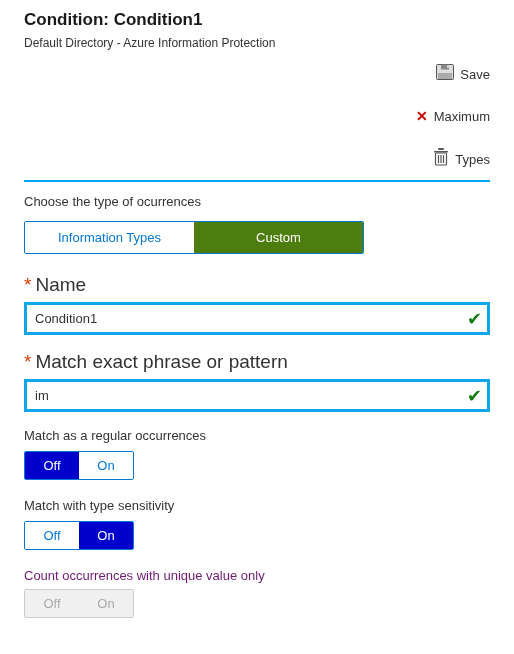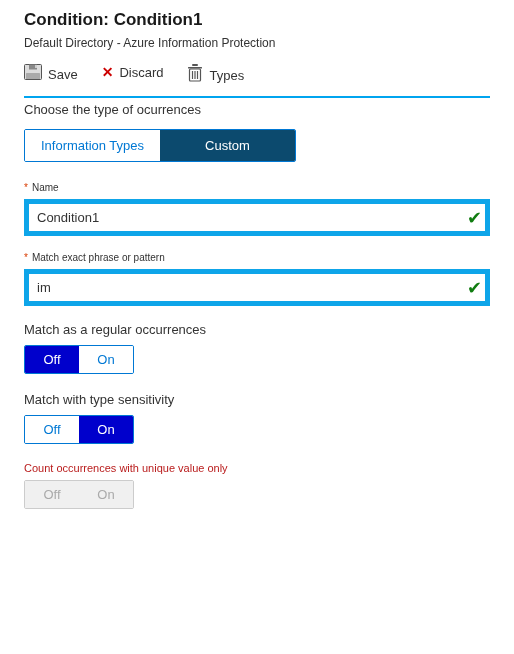--- a/index.html
+++ b/index.html
@@ -21,25 +21,26 @@
       margin-bottom: 6px;
     }
     .page-subtitle {
       font-size: 12px;
       font-weight: normal;
       color: #333;
       margin-bottom: 14px;
     }
     .toolbar {
       display: flex;
-      align-items: flex-start;
+      align-items: flex-end;
       gap: 24px;
       border-bottom: 2px solid #00a4ef;
       padding-bottom: 10px;
-      margin-bottom: 4px;
+      margin-bottom: 12px;
+      flex-direction: column;
     }
     .toolbar-btn {
       display: flex;
       align-items: center;
       gap: 6px;
       cursor: pointer;
       background: none;
       border: none;
       font-size: 13px;
       color: #333;
@@ -51,57 +52,57 @@
     }
     .section-label {
       font-size: 13px;
       color: #333;
       margin-bottom: 12px;
     }
     .tab-group {
       display: flex;
       margin-bottom: 20px;
       border: 1px solid #0078d4;
-      width: 272px;
+      width: 340px;
       border-radius: 2px;
       overflow: hidden;
     }
     .tab-btn {
       flex: 1;
       padding: 8px 0;
       font-size: 13px;
       cursor: pointer;
       border: none;
       outline: none;
       text-align: center;
     }
     .tab-btn.active-info {
       background: #fff;
       color: #0078d4;
     }
     .tab-btn.active-custom {
-      background: #0c4a6e;
+      background: #4d7c0f;
       color: #fff;
     }
     .field-group {
       margin-bottom: 16px;
     }
     .field-label {
-      font-size: 10px;
+      font-size: 19px;
       color: #333;
       margin-bottom: 6px;
     }
     .required-star {
       color: #d83b01;
       margin-right: 4px;
     }
     .text-input {
       width: 100%;
       padding: 6px 34px 6px 8px;
-      border: 5px solid #0ea5e9;
+      border: 3px solid #0ea5e9;
       font-size: 13px;
       color: #333;
       outline: none;
       position: relative;
     }
     .input-wrapper {
       position: relative;
       display: flex;
       align-items: center;
     }
@@ -146,22 +147,22 @@
     }
     .number-input {
       width: 100%;
       padding: 6px 8px;
       border: 1px solid #888;
       font-size: 13px;
       color: #333;
       outline: none;
     }
     .disabled-label {
-      color: #b91c1c;
-      font-size: 11px;
+      color: #701a75;
+      font-size: 13px;
       margin-bottom: 6px;
     }
     .toggle-group-disabled {
       display: flex;
       width: 110px;
       border-radius: 2px;
       overflow: hidden;
       border: 1px solid #ccc;
     }
     .toggle-btn-disabled {
@@ -191,21 +192,21 @@
           <rect x="0.5" y="0.5" width="17" height="15" rx="1" stroke="#555" fill="#ddd"></rect>
           <rect x="5" y="0.5" width="8" height="5" fill="#888"></rect>
           <rect x="2" y="9" width="14" height="6" rx="0.5" fill="#aaa"></rect>
           <rect x="11" y="1" width="2" height="3" fill="#ccc"></rect>
         </svg>
       </span>
       <span>Save</span>
     </button>
     <button class="toolbar-btn">
       <span class="toolbar-icon" style="font-weight:bold;color:#c00;font-size:14px;">✕</span>
-      <span>Discard</span>
+      <span>Maximum</span>
     </button>
     <button class="toolbar-btn">
       <span class="toolbar-icon">
         <svg width="16" height="18" viewBox="0 0 16 18" fill="#555" xmlns="http://www.w3.org/2000/svg">
           <rect x="5" y="0" width="6" height="2" rx="1"></rect>
           <rect x="1" y="3" width="14" height="1.5" rx="0.5"></rect>
           <rect x="2.5" y="5" width="11" height="12" rx="1" fill="none" stroke="#555" stroke-width="1.2"></rect>
           <line x1="5.5" y1="7" x2="5.5" y2="15" stroke="#555" stroke-width="1.2"></line>
           <line x1="8" y1="7" x2="8" y2="15" stroke="#555" stroke-width="1.2"></line>
           <line x1="10.5" y1="7" x2="10.5" y2="15" stroke="#555" stroke-width="1.2"></line>

